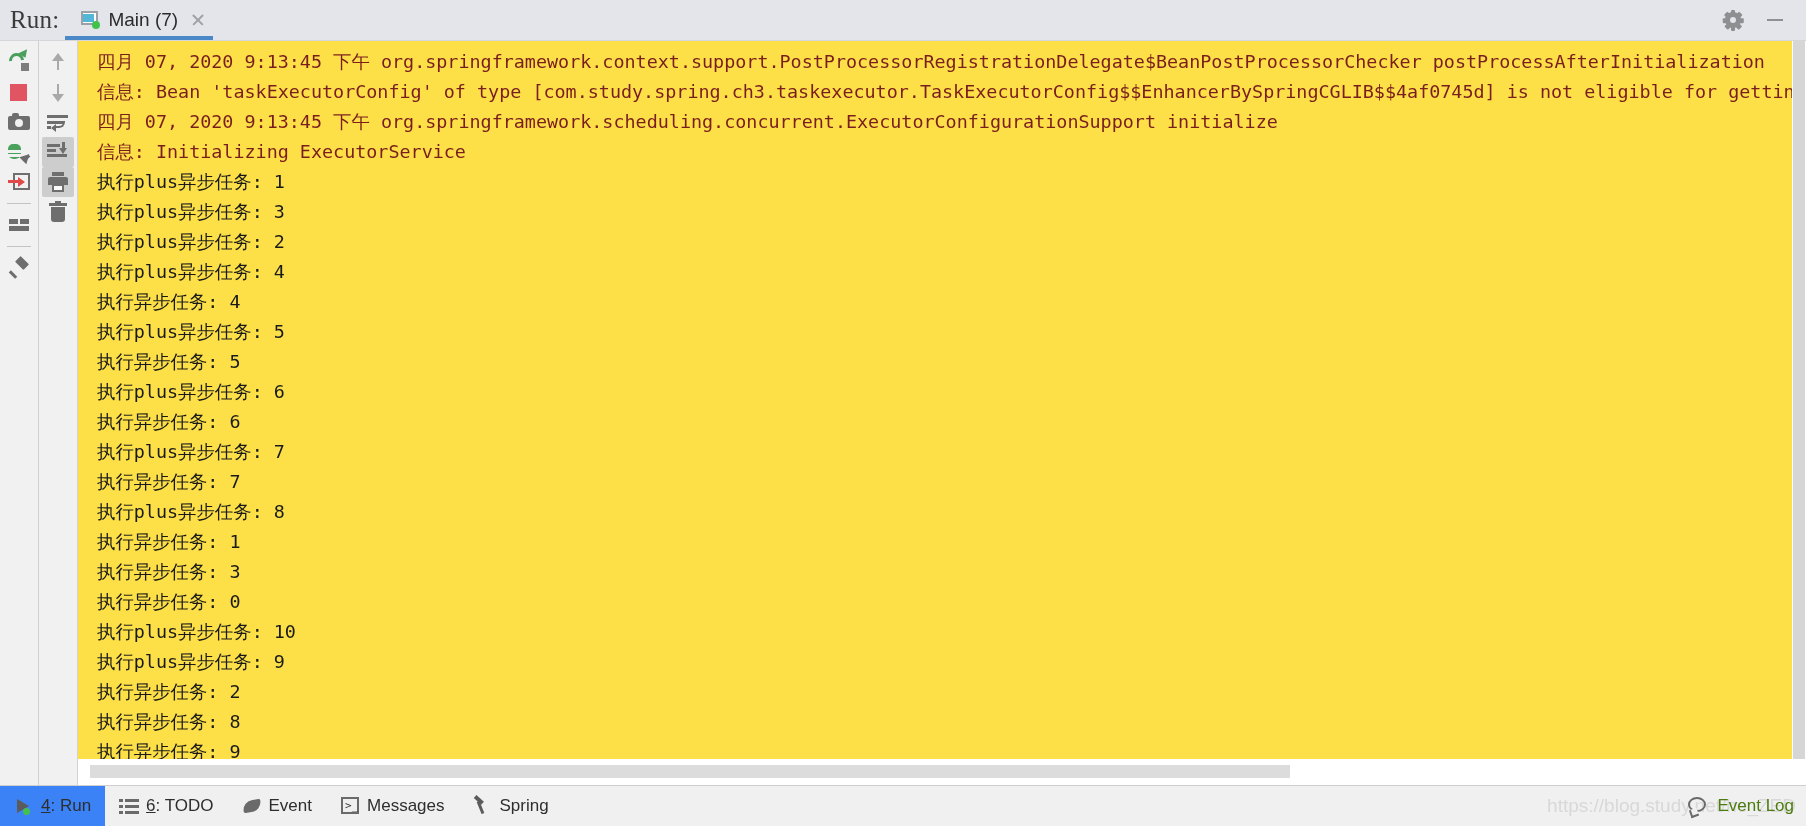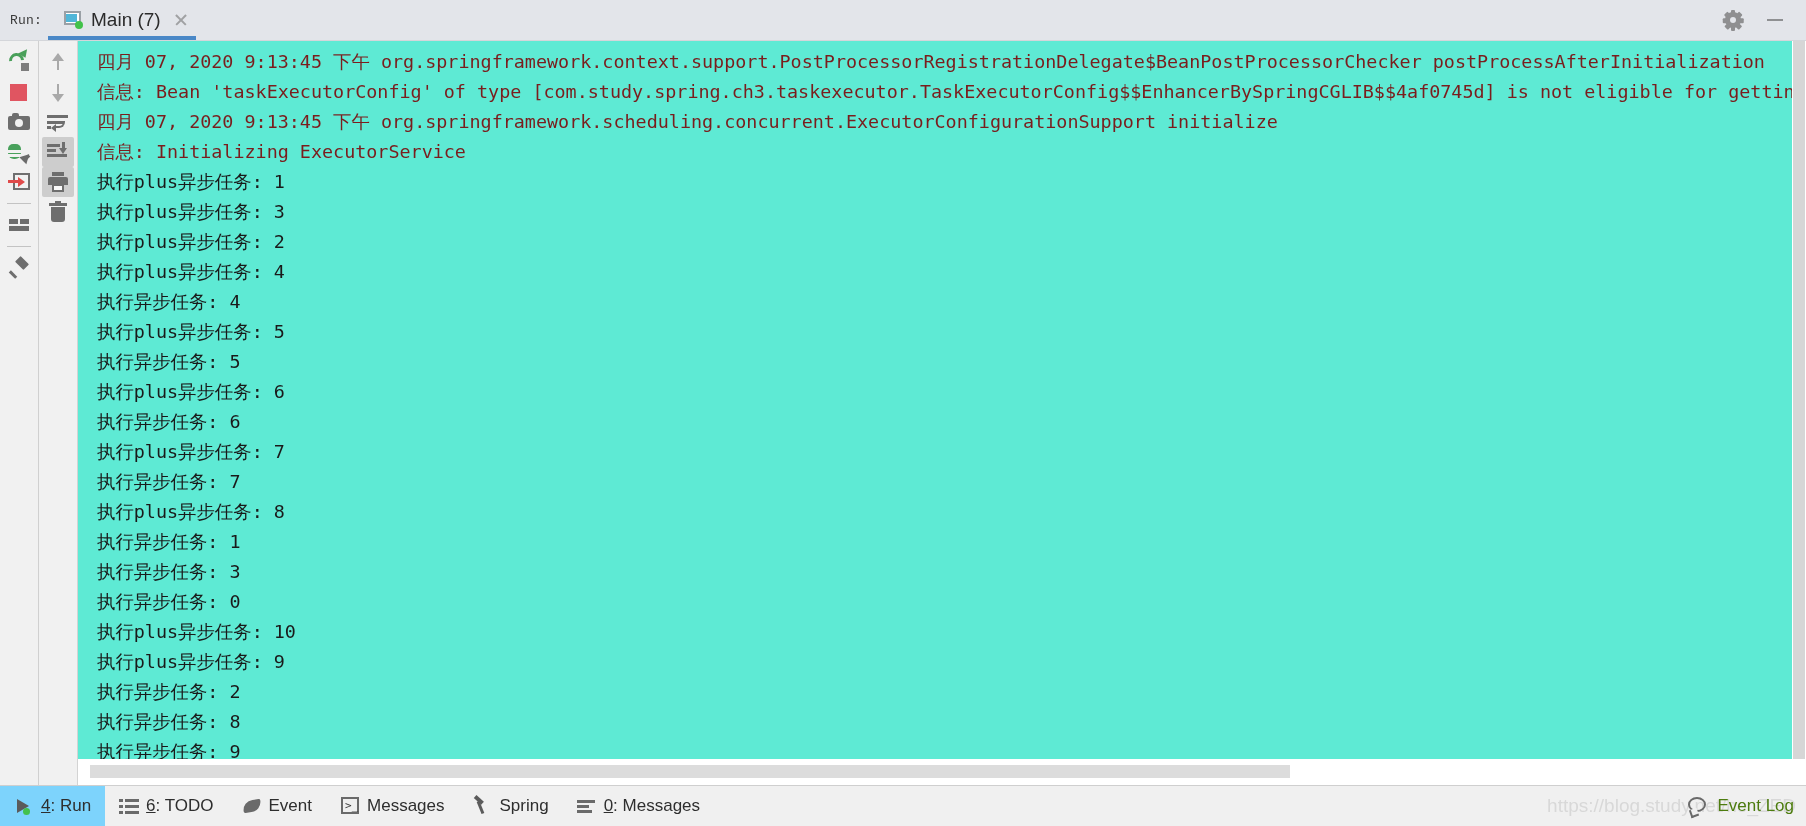--- a/index.html
+++ b/index.html
@@ -28,26 +28,26 @@
   .header {
     position: relative;
     height: 40px;
     min-height: 40px;
     background: #e3e5ea;
     display: flex;
     align-items: center;
     border-bottom: 1px solid #d4d6da;
   }
   .run-label {
-    font-size: 13px;
+    font-size: 25px;
     color: #3b3b3b;
     padding-left: 10px;
     padding-right: 6px;
     letter-spacing: 0.2px;
-    font-family: Liberation Mono, monospace;
+    font-family: Liberation Serif, serif;
   }
   .tab {
     position: relative;
     display: flex;
     align-items: center;
     height: 40px;
     padding: 0 6px 0 14px;
     gap: 9px;
     box-sizing: border-box;
   }
@@ -394,21 +394,21 @@
     position: relative;
     display: flex;
     flex-direction: column;
     overflow: hidden;
   }
   .console-scroll-area {
     position: relative;
     flex: 1;
     min-height: 0;
     overflow: hidden;
-    background: #5eead4;
+    background: #fde047;
   }
   .console-lines {
     padding: 6px 0 0 19px;
     font-family: "DejaVu Sans Mono", "Liberation Mono", monospace;
     font-size: 18.4px;
     line-height: 30px;
     white-space: pre;
   }
   .line { height: 30px; }
   .line.log { color: #7a1d1d; }
@@ -458,21 +458,21 @@
   .sb-item {
     display: flex;
     align-items: center;
     gap: 7px;
     padding: 0 14px;
     font-size: 17px;
     color: #2e2e2e;
     white-space: nowrap;
     font-family: "Liberation Sans", sans-serif;
   }
-  .sb-item.active { background: #7dd3fc; text-align: center; }
+  .sb-item.active { background: #3b82f6; text-align: center; }
   .sb-item .underline { text-decoration: underline; }
   .sb-icon { width: 20px; height: 20px; position: relative; flex: none; }
 
   
   .ic-run .tri {
     position: absolute; left: 3px; top: 3px;
     width: 0; height: 0;
     border-top: 7px solid transparent;
     border-bottom: 7px solid transparent;
     border-left: 12px solid #5b5b5b;
@@ -754,28 +754,20 @@
     </div>
 
     <div class="sb-item">
       <span class="sb-icon ic-build">
         <span class="head"></span>
           <span class="handle"></span>
       </span>
       <span>Spring</span>
     </div>
 
-    <div class="sb-item">
-      <span class="sb-icon ic-msg">
-        <span class="m1"></span>
-          <span class="m2"></span>
-          <span class="m3"></span>
-      </span>
-      <span><span class="underline">0</span><span>: Messages</span></span>
-    </div>
 
     <div class="sb-right">
       <span class="watermark">https://blog.study.net/he_ZED</span>
       <span class="evt-wrap">
         <span class="ic-eventlog">
           <span class="bubble"></span>
             <span class="tail"></span>
         </span>
         <span class="evt-label">Event Log</span>
       </span>

